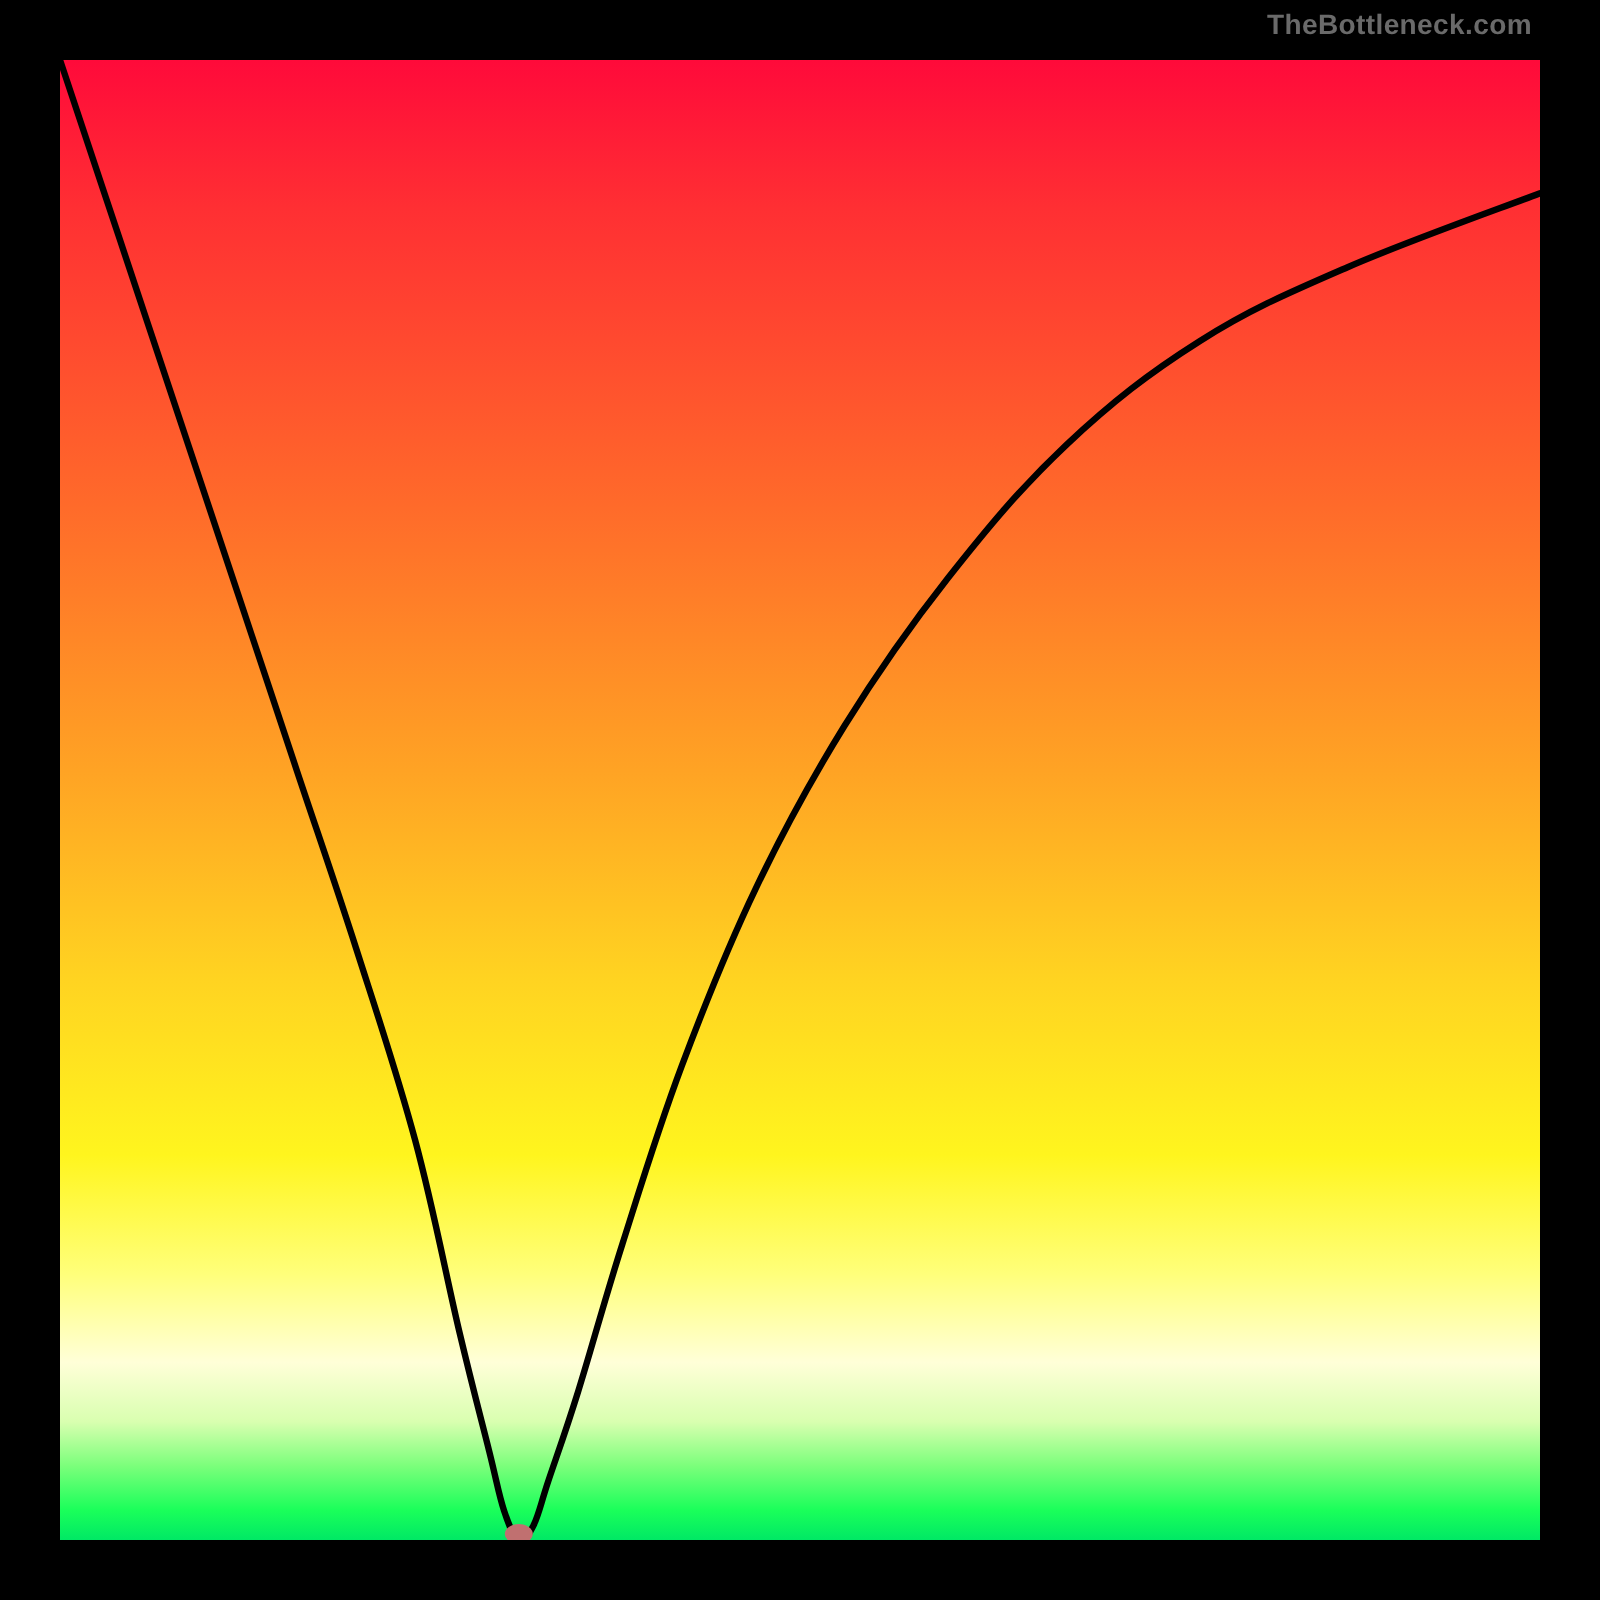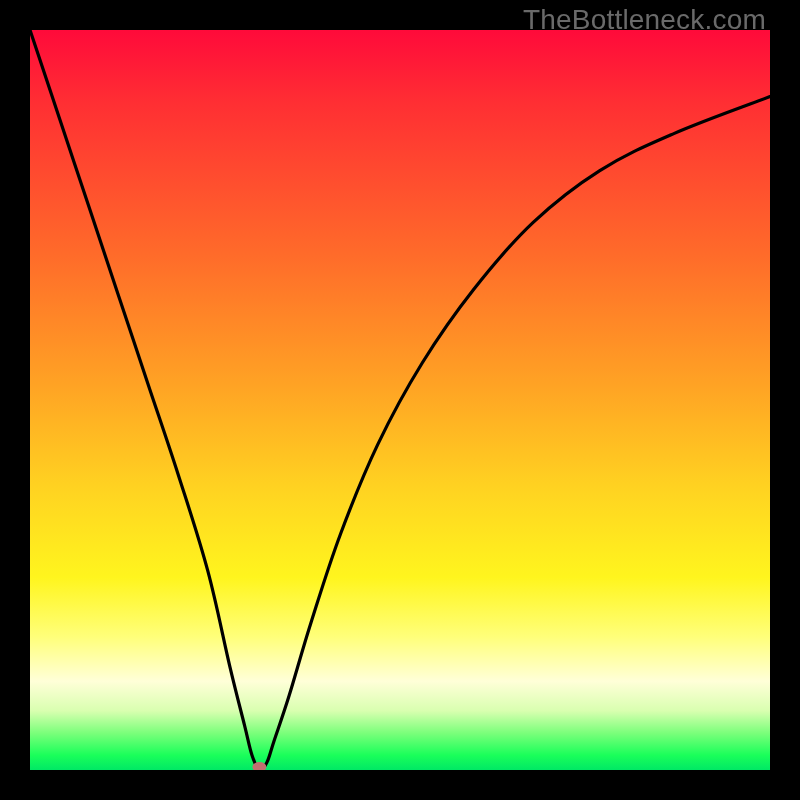--- a/index.html
+++ b/index.html
@@ -38,22 +38,22 @@
       #7bff7b 95%,
       #1aff5a 98%,
       #00e865 100%
     );
   }
   .watermark {
     position: absolute;
     top: 4px;
     right: 34px;
     color: #6a6a6a;
-    font-size: 28px;
-    font-weight: 400;
+    font-size: 14px;
+    font-weight: 700;
     letter-spacing: 0.2px;
     margin-left: 45px;
   }
   svg.curve {
     position: absolute;
     left: 0;
     top: 0;
     width: 740px;
     height: 740px;
   }

